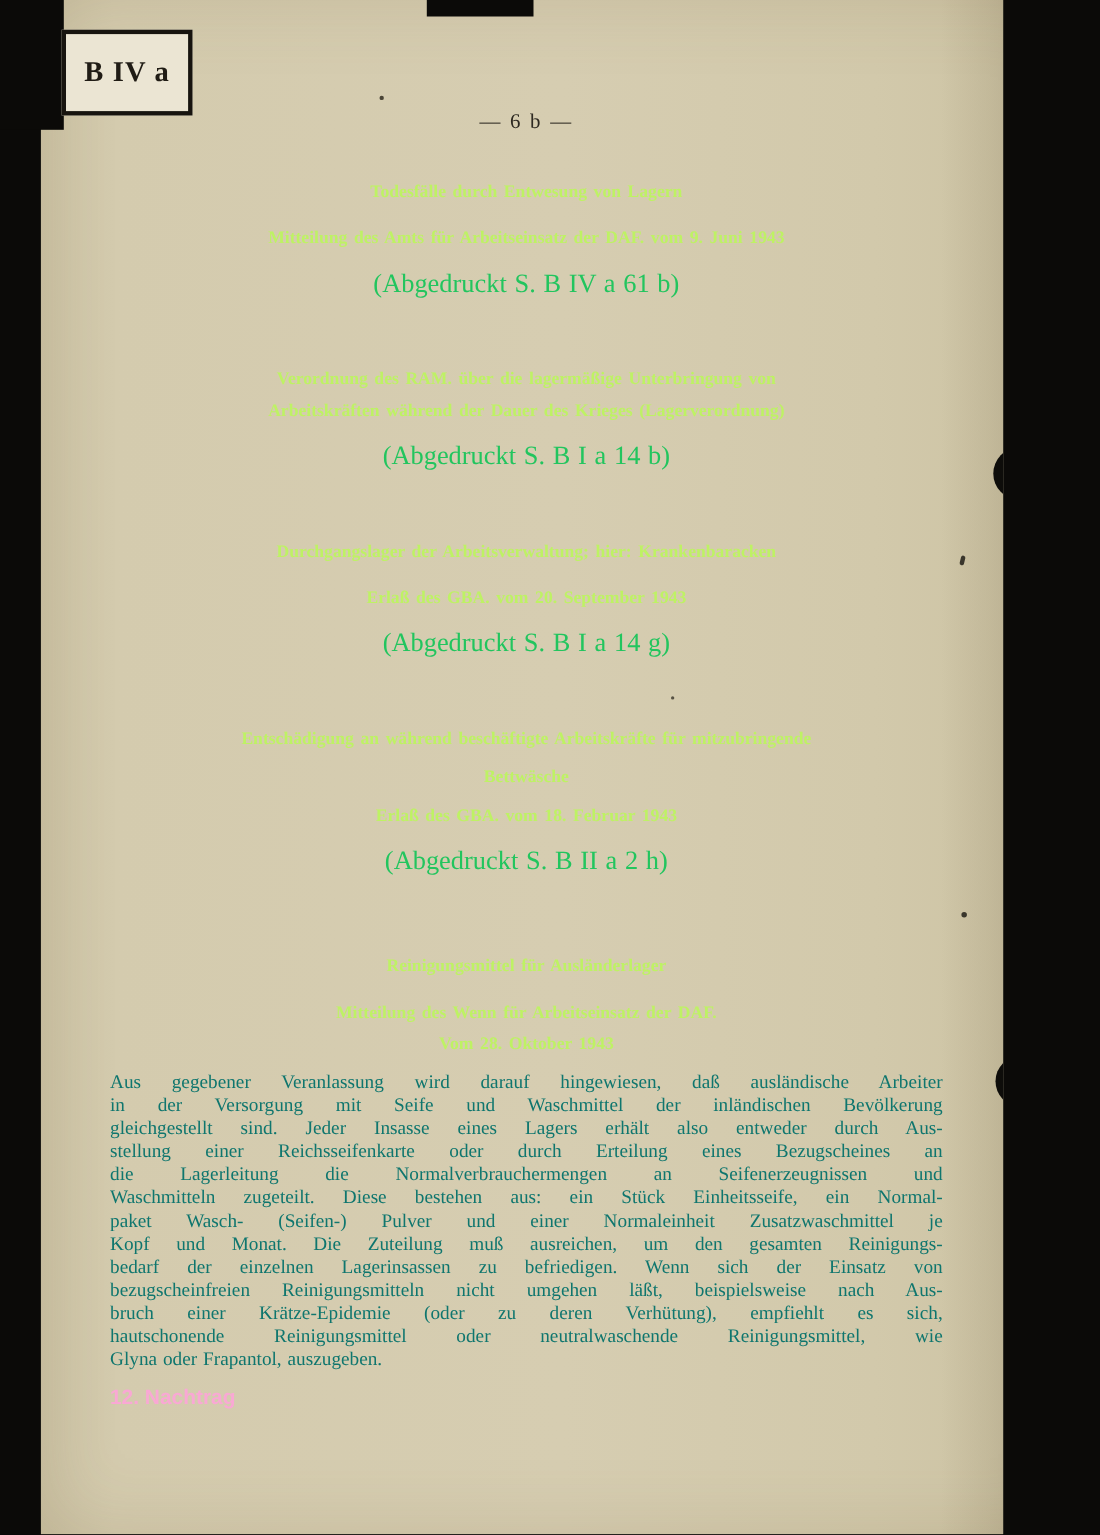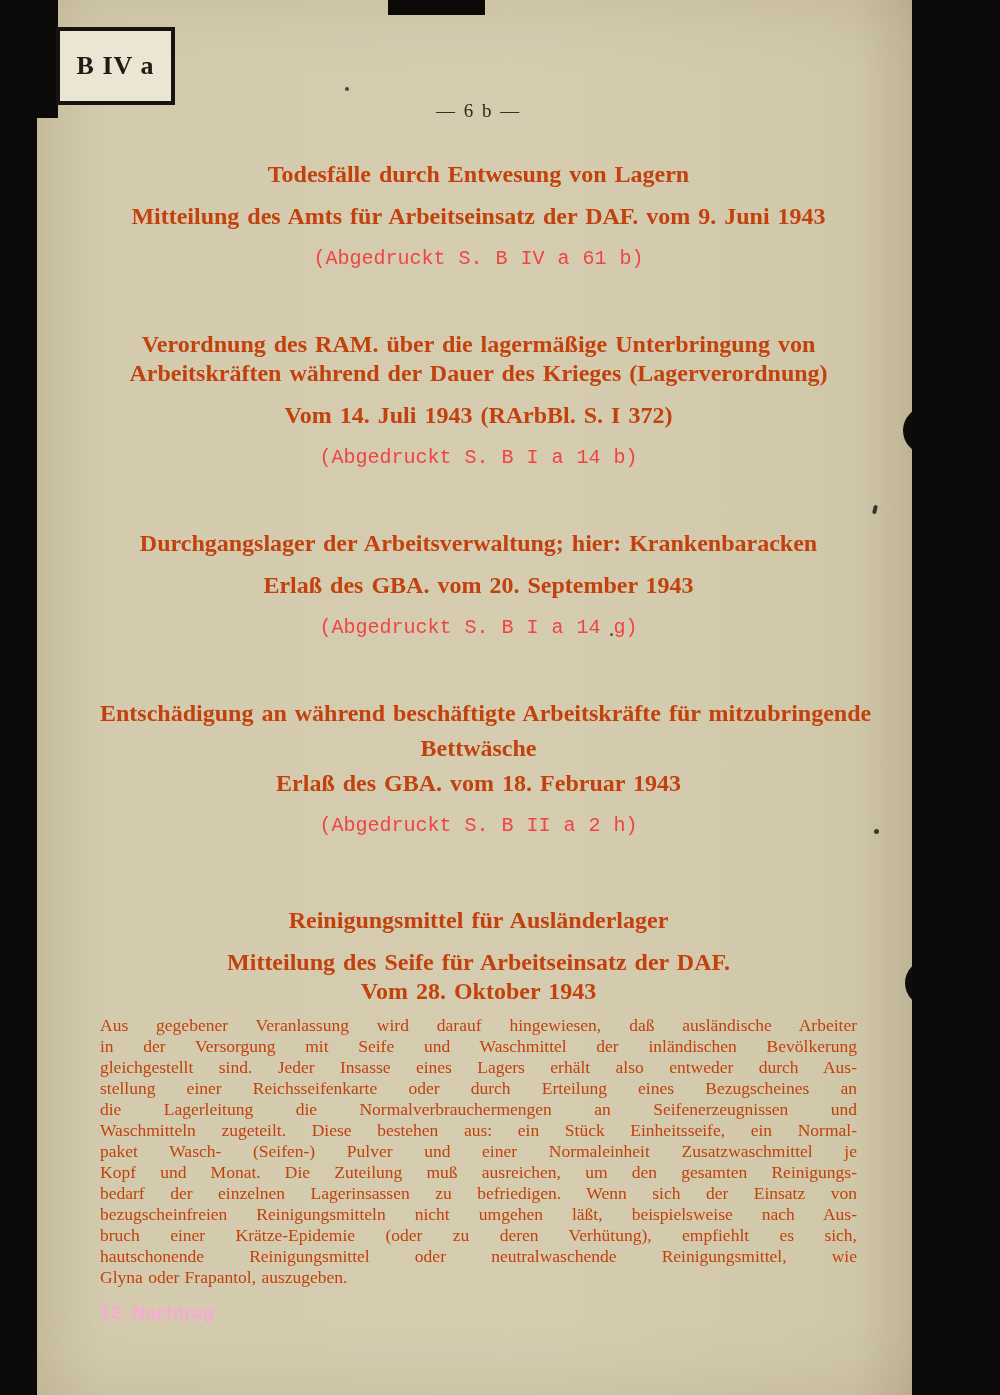--- a/index.html
+++ b/index.html
@@ -50,27 +50,27 @@
     margin-bottom:38px;color:#2e2a22;
   }
   .entry{margin-bottom:59px;}
   .entry.e4{margin-bottom:68px;}
   .entry.e5{margin-bottom:10px;}
   .line{
     text-align:center;line-height:27px;white-space:nowrap;margin-top:2px;
   }
   .line.sp{margin-top:15px;}
   .line.sps{margin-top:8px;}
-  .title{font-weight:bold;font-size:24px;word-spacing:2px;color:#c2410c;}
-  .ref{font-weight:normal;font-size:20px;word-spacing:1px;color:#ef4444;font-family:Liberation Mono, monospace;}
+  .title{font-weight:bold;font-size:16px;word-spacing:2px;color:#bef264;}
+  .ref{font-weight:normal;font-size:24px;word-spacing:1px;color:#22c55e;}
 
   .body-par{margin-top:0;}
   .body-line{
     font-size:17.5px;line-height:21px;text-align:justify;text-align-last:justify;
-    word-spacing:1px;color:#c2410c;
+    word-spacing:1px;color:#0f766e;
   }
   .body-line.last{text-align-last:left;}
 
   .footer{
     margin-top:14px;font-family:"Liberation Sans","DejaVu Sans",sans-serif;
     font-weight:bold;font-size:19px;color:#f9a8d4;
   }
 </style>
 </head>
 <body>
@@ -103,40 +103,39 @@
 
     <section class="entry e1">
       <div class="line title">Todesfälle durch Entwesung von Lagern</div>
       <div class="line title sp">Mitteilung des Amts für Arbeitseinsatz der DAF. vom 9. Juni 1943</div>
       <div class="line ref sp">(Abgedruckt S. B IV a 61 b)</div>
     </section>
 
     <section class="entry e2">
       <div class="line title">Verordnung des RAM. über die lagermäßige Unterbringung von</div>
       <div class="line title">Arbeitskräften während der Dauer des Krieges (Lagerverordnung)</div>
-      <div class="line title sp">Vom 14. Juli 1943 (RArbBl. S. I 372)</div>
       <div class="line ref sp">(Abgedruckt S. B I a 14 b)</div>
     </section>
 
     <section class="entry e3">
       <div class="line title">Durchgangslager der Arbeitsverwaltung; hier: Krankenbaracken</div>
       <div class="line title sp">Erlaß des GBA. vom 20. September 1943</div>
       <div class="line ref sp">(Abgedruckt S. B I a 14 g)</div>
     </section>
 
     <section class="entry e4">
       <div class="line title">Entschädigung an während beschäftigte Arbeitskräfte für mitzubringende</div>
       <div class="line title sps">Bettwäsche</div>
       <div class="line title sps">Erlaß des GBA. vom 18. Februar 1943</div>
       <div class="line ref sp">(Abgedruckt S. B II a 2 h)</div>
     </section>
 
     <section class="entry e5">
       <div class="line title">Reinigungsmittel für Ausländerlager</div>
-      <div class="line title sp">Mitteilung des Seife für Arbeitseinsatz der DAF.</div>
+      <div class="line title sp">Mitteilung des Wenn für Arbeitseinsatz der DAF.</div>
       <div class="line title">Vom 28. Oktober 1943</div>
     </section>
 
     <div class="body-par">
       <div class="body-line">Aus gegebener Veranlassung wird darauf hingewiesen, daß ausländische Arbeiter</div>
       <div class="body-line">in der Versorgung mit Seife und Waschmittel der inländischen Bevölkerung</div>
       <div class="body-line">gleichgestellt sind. Jeder Insasse eines Lagers erhält also entweder durch Aus-</div>
       <div class="body-line">stellung einer Reichsseifenkarte oder durch Erteilung eines Bezugscheines an</div>
       <div class="body-line">die Lagerleitung die Normalverbrauchermengen an Seifenerzeugnissen und</div>
       <div class="body-line">Waschmitteln zugeteilt. Diese bestehen aus: ein Stück Einheitsseife, ein Normal-</div>

